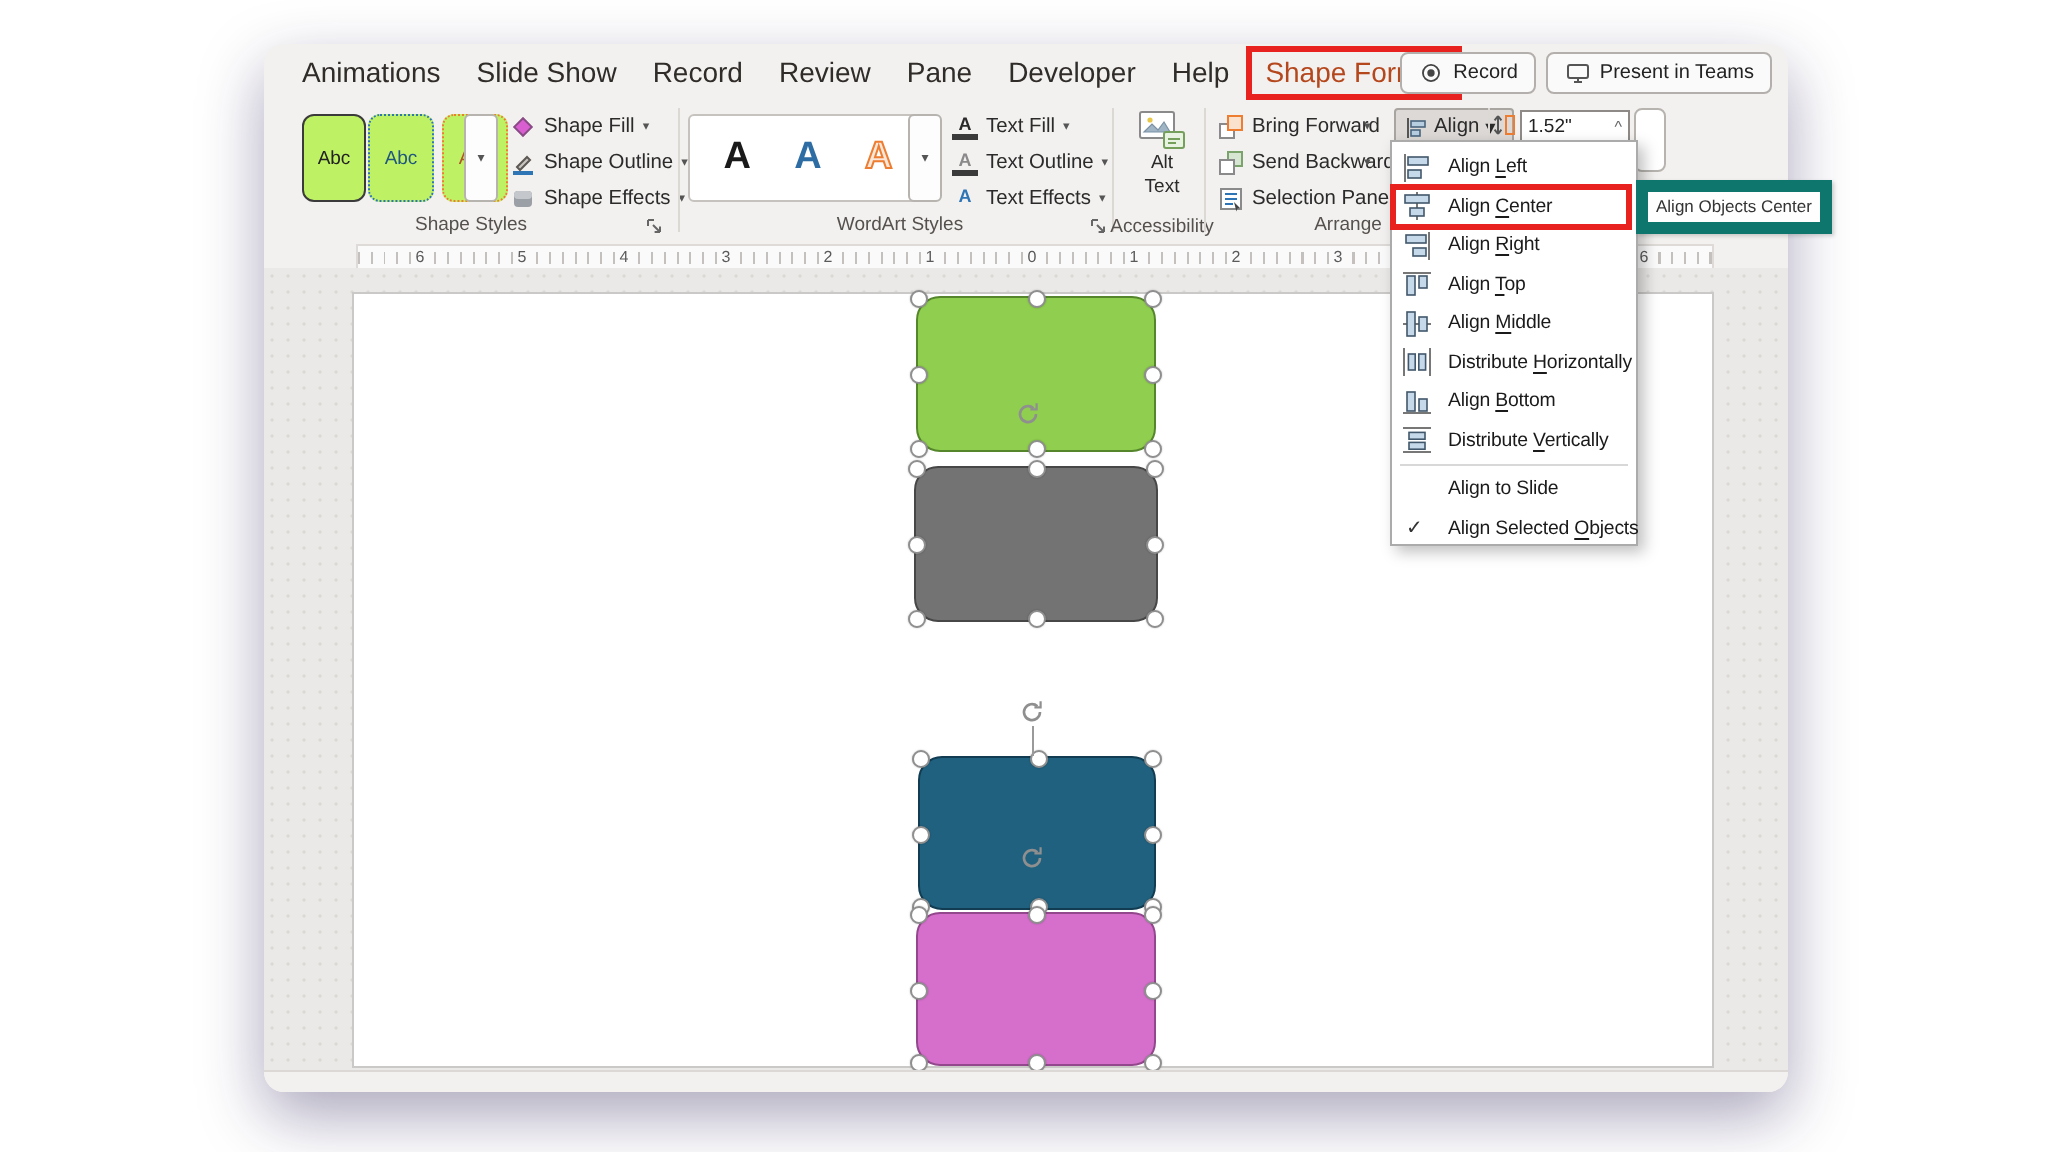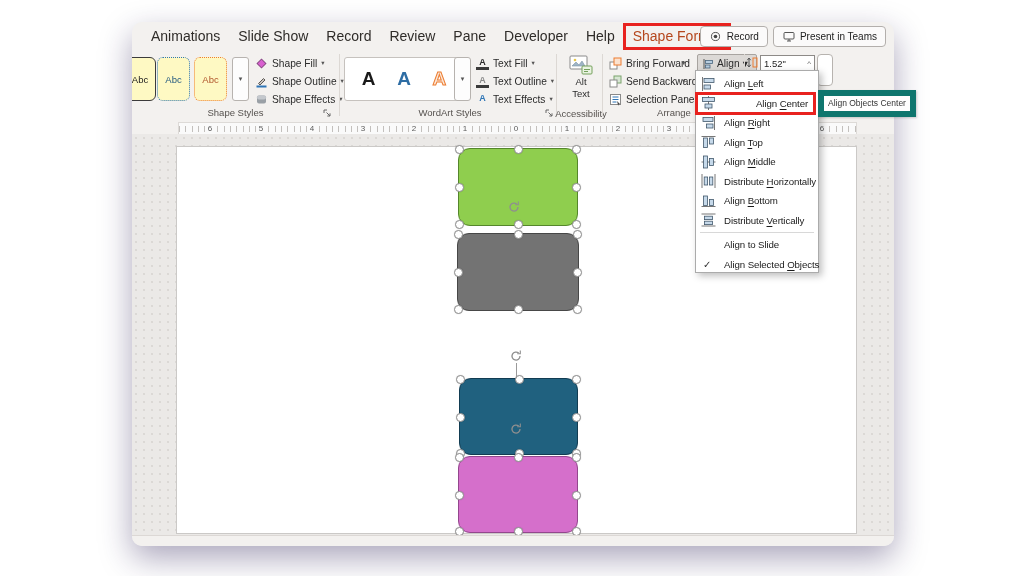--- a/index.html
+++ b/index.html
@@ -14,22 +14,22 @@
   
   .menubar{position:absolute;left:0;top:0;right:0;height:28px;display:flex;align-items:center;padding-left:10px;}
   .tab{font-size:14px;color:#2f2c29;padding:5px 9px;white-space:nowrap;}
   .tab.active{color:#b5471d;position:relative;}
   .tab.active::after{content:"";position:absolute;left:-1px;right:-1px;top:0px;bottom:-1px;border:3px solid #e8221f;}
   .top-actions{position:absolute;right:8px;top:4px;display:flex;gap:5px;}
   .pill{display:flex;align-items:center;gap:4px;font-size:10px;color:#222;background:#fbfafa;
     border:1px solid #b3afac;border-radius:4px;padding:0 8px;height:19px;white-space:nowrap;}
   
   .vsep{position:absolute;top:32px;height:62px;width:1px;background:#dcd8d4;}
-  .gallery-box{position:absolute;top:35px;height:42px;background:#fef9c3;border-radius:6px;
-    display:flex;align-items:center;justify-content:center;font-size:9.5px;}
+  .gallery-box{position:absolute;top:35px;height:42px;background:#bef264;border-radius:6px;
+    display:flex;align-items:center;justify-content:center;font-size:9.5px;margin-left:27px;}
   .ss-box1{left:-8px;width:30px;border:1.5px solid #3b3b3b;color:#222;}
   .ss-box2{left:25px;width:31px;border:1.5px dotted #2e75b6;color:#1f567f;}
   .ss-box3{left:62px;width:31px;border:1.5px dotted #ed7d31;color:#b0542a;}
   .more-strip{position:absolute;top:35px;width:15px;height:42px;background:#fdfdfd;border:1px solid #b7b3af;
     border-radius:3px;display:flex;align-items:center;justify-content:center;font-size:7px;color:#555;}
   .rbtn{position:absolute;height:16px;display:flex;align-items:center;gap:4px;font-size:10.2px;color:#2b2b2b;white-space:nowrap;}
   .rbtn .chv{font-size:6.5px;color:#555;}
   .ico{display:inline-flex;align-items:center;justify-content:center;width:14px;}
   .a-ico{display:inline-block;width:13px;text-align:center;font-weight:bold;font-size:9px;line-height:10px;border-bottom:3px solid;}
   .grp{position:absolute;top:85px;font-size:9.5px;color:#55514e;text-align:center;}
@@ -68,21 +68,21 @@
   .hd-ml{left:-4px;top:50%;margin-top:-4px}.hd-mr{right:-4px;top:50%;margin-top:-4px}
   .hd-bl{left:-4px;bottom:-4px}.hd-bm{left:50%;margin-left:-4px;bottom:-4px}.hd-br{right:-4px;bottom:-4px}
   .rotate{position:absolute;width:14px;height:14px;}
   .rot-1{left:330px;top:53px;} .rot-2{left:332px;top:202px;} .rot-3{left:332px;top:275px;}
   .stem{position:absolute;left:339px;top:216px;width:1px;height:15px;background:#9a9a9a;}
   
   .align-menu{position:absolute;left:695px;top:70px;width:124px;height:203px;background:#fff;border:1px solid #ababab;
     box-shadow:3px 3px 7px rgba(0,0,0,.25);z-index:20;padding-top:3px;box-sizing:border-box;}
   .mi{height:19.5px;display:flex;align-items:center;font-size:9.7px;letter-spacing:-0.1px;color:#1a1a1a;padding-left:5px;white-space:nowrap;}
   .mi .mico{width:23px;display:inline-flex;align-items:center;flex-shrink:0;}
-  .mi.hl{position:relative;gap:32px;}
+  .mi.hl{position:relative;}
   .mi.hl::after{content:"";position:absolute;left:-1px;right:2px;top:-2px;bottom:-2px;border:3px solid #e8221f;pointer-events:none;}
   .msep{border-top:1px solid #d8d8d8;margin:2px 4px;}
   .u{text-decoration:underline;text-underline-offset:1.5px;}
   .chk{width:23px;flex-shrink:0;font-size:10px;color:#333;padding-left:2px;box-sizing:border-box;}
   
   .tooltip{position:absolute;left:818px;top:90px;height:13px;background:#fefefe;border:6px solid #0f766e;
     color:#333;font-size:8.5px;line-height:13px;padding:1px 4px;white-space:nowrap;z-index:25;box-shadow:1px 1px 2px rgba(0,0,0,.18);}
   svg{display:block;}
 </style>
 </head>

